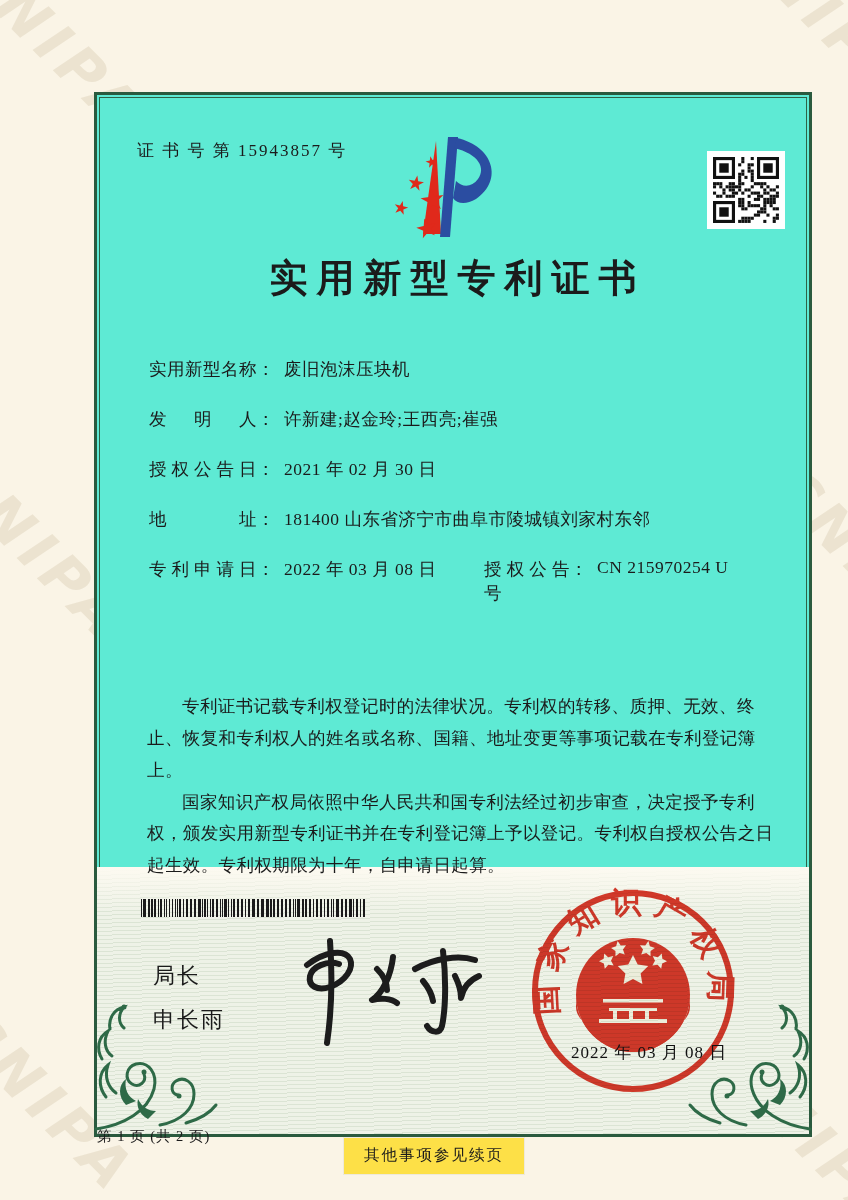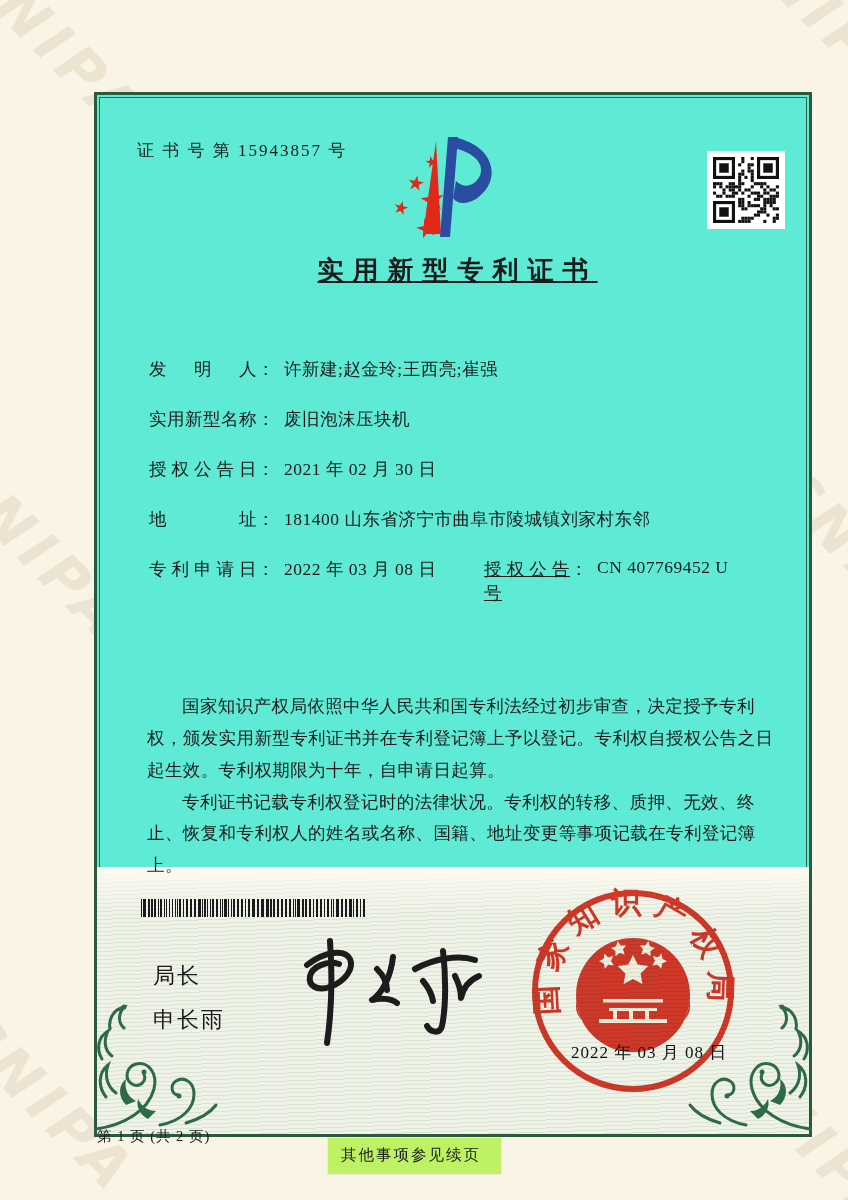--- a/index.html
+++ b/index.html
@@ -56,35 +56,35 @@
   
   .cert-number{
     position:absolute;left:40px;top:44px;
     font-size:17px;letter-spacing:2px;
   }
   .logo{position:absolute;left:276px;top:34px;width:132px;height:116px;}
   .logo .star{position:absolute;color:#e0291b;font-family:"DejaVu Sans",sans-serif;line-height:1;}
   .qr{position:absolute;left:610px;top:56px;width:78px;height:78px;background:#fff;}
   .title{
     position:absolute;left:0;top:158px;width:100%;
-    text-align:center;font-size:26px;font-weight:bold;
-    letter-spacing:9px;text-indent:9px;text-decoration:underline;
+    text-align:center;font-size:38px;font-weight:bold;
+    letter-spacing:9px;text-indent:9px;
   }
   
   .fields{position:absolute;left:52px;top:262px;width:646px;}
   .frow{position:relative;height:50px;font-size:17.5px;letter-spacing:0.5px;}
   .f-label{
     display:inline-block;width:108px;
     text-align:justify;text-align-last:justify;
     vertical-align:top;
   }
   .f-colon{display:inline-block;}
   .f-value{display:inline-block;margin-left:9px;vertical-align:top;}
   .pair2{position:absolute;left:335px;top:0;}
-  .pair2 .f-label{width:86px;text-decoration:underline;}
+  .pair2 .f-label{width:86px;}
   
   .notice{
     position:absolute;left:50px;top:596px;width:642px;
     font-size:17.5px;line-height:1.82;letter-spacing:0.4px;
   }
   .notice p{margin:0;text-indent:2em;}
   
   .barcode{position:absolute;left:44px;top:804px;width:226px;height:18px;}
   .officer{position:absolute;left:56px;top:866px;font-family:"Liberation Sans","DejaVu Sans",sans-serif;font-size:22px;letter-spacing:2px;}
   .officer div{margin-bottom:14px;}
@@ -98,23 +98,23 @@
   .page-info{
     position:absolute;left:0;top:1032px;width:100%;
     text-align:left;font-size:14.5px;letter-spacing:1px;
   }
   
   .flourish{position:absolute;width:132px;height:132px;z-index:4;}
   .fl-left{left:-7px;top:906px;}
   .fl-right{right:-7px;top:906px;transform:scaleX(-1);}
   
   .cont-box{
-    position:absolute;left:328px;top:1138px;
-    background:#bef264;
-    padding:7px 20px 8px 13px;
+    position:absolute;left:344px;top:1138px;
+    background:#fde047;
+    padding:7px 20px 8px 20px;
     font-size:15.5px;letter-spacing:2px;
     z-index:3;
     box-shadow:0 0 0 1px rgba(230,225,210,0.6);
   }
 </style>
 </head>
 <body>
 
 <div class="wm wm1">CNIPA</div>
 <div class="wm wm2">CNIPA</div>
@@ -275,42 +275,42 @@
       <rect x="37.42857142857143" y="68.85714285714286" width="3.08" height="3.08" fill="#111"></rect>
       <rect x="40.57142857142857" y="68.85714285714286" width="3.08" height="3.08" fill="#111"></rect>
       <rect x="56.285714285714285" y="68.85714285714286" width="3.08" height="3.08" fill="#111"></rect>
       <rect x="65.71428571428572" y="68.85714285714286" width="3.08" height="3.08" fill="#111"></rect>
     </svg>
 
   <div class="title">实用新型专利证书</div>
 
   <div class="fields">
     <div class="frow">
-      <span class="f-label">发明人</span><span class="f-colon">：</span><span class="f-value">许新建;赵金玲;王西亮;崔强</span>
+      <span class="f-label">实用新型名称</span><span class="f-colon">：</span><span class="f-value">废旧泡沫压块机</span>
     </div>
     <div class="frow">
-      <span class="f-label">实用新型名称</span><span class="f-colon">：</span><span class="f-value">废旧泡沫压块机</span>
+      <span class="f-label">发明人</span><span class="f-colon">：</span><span class="f-value">许新建;赵金玲;王西亮;崔强</span>
     </div>
     <div class="frow">
       <span class="f-label">授权公告日</span><span class="f-colon">：</span><span class="f-value">2021 年 02 月 30 日</span>
     </div>
     <div class="frow">
       <span class="f-label">地址</span><span class="f-colon">：</span><span class="f-value">181400 山东省济宁市曲阜市陵城镇刘家村东邻</span>
     </div>
     <div class="frow">
       <span class="f-label">专利申请日</span><span class="f-colon">：</span><span class="f-value">2022 年 03 月 08 日</span>
       <span class="pair2">
-        <span class="f-label">授权公告号</span><span class="f-colon">：</span><span class="f-value">CN 407769452 U</span>
+        <span class="f-label">授权公告号</span><span class="f-colon">：</span><span class="f-value">CN 215970254 U</span>
       </span>
     </div>
   </div>
 
   <div class="notice">
+    <p>专利证书记载专利权登记时的法律状况。专利权的转移、质押、无效、终止、恢复和专利权人的姓名或名称、国籍、地址变更等事项记载在专利登记簿上。</p>
     <p>国家知识产权局依照中华人民共和国专利法经过初步审查，决定授予专利权，颁发实用新型专利证书并在专利登记簿上予以登记。专利权自授权公告之日起生效。专利权期限为十年，自申请日起算。</p>
-    <p>专利证书记载专利权登记时的法律状况。专利权的转移、质押、无效、终止、恢复和专利权人的姓名或名称、国籍、地址变更等事项记载在专利登记簿上。</p>
   </div>
 
   <svg class="barcode" viewBox="0 0 226 18" preserveAspectRatio="none">
       <rect x="0" y="0" width="1" height="18" fill="#1a1a1a"></rect>
       <rect x="2" y="0" width="3" height="18" fill="#1a1a1a"></rect>
       <rect x="7" y="0" width="2" height="18" fill="#1a1a1a"></rect>
       <rect x="10" y="0" width="2" height="18" fill="#1a1a1a"></rect>
       <rect x="13" y="0" width="2" height="18" fill="#1a1a1a"></rect>
       <rect x="17" y="0" width="1" height="18" fill="#1a1a1a"></rect>
       <rect x="19" y="0" width="2" height="18" fill="#1a1a1a"></rect>

